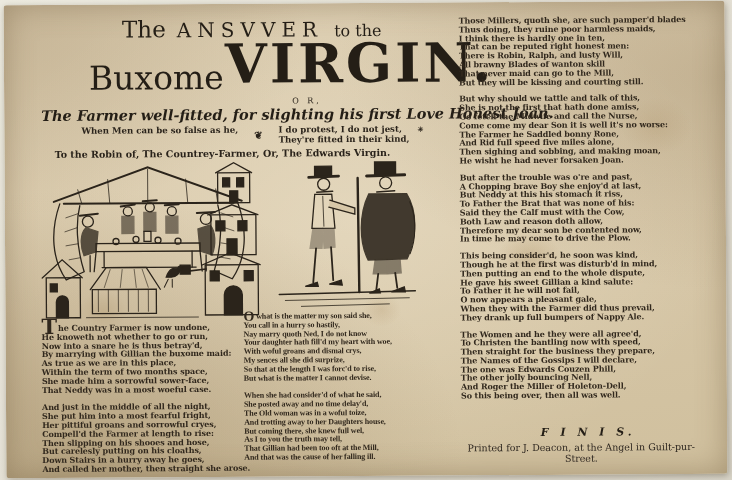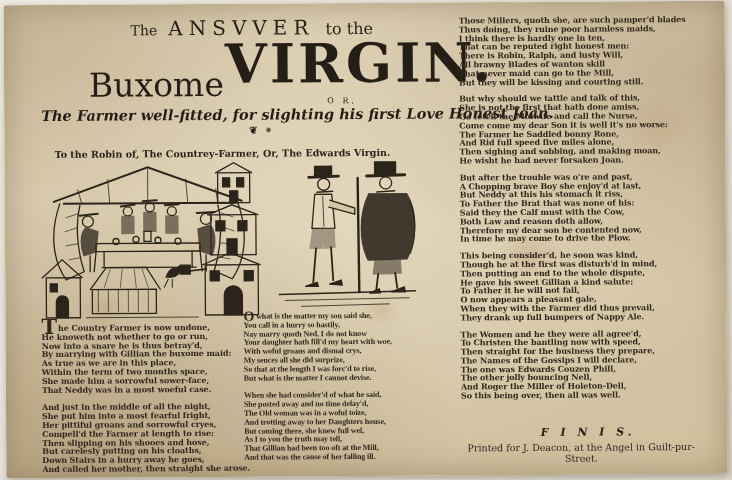--- a/index.html
+++ b/index.html
@@ -17,26 +17,26 @@
     box-shadow:0 0 30px rgba(104,84,52,.42) inset, 1px 2px 6px rgba(60,50,30,.35);
     color:#2a231b;}
   .spot{position:absolute;border-radius:50%;pointer-events:none;}
   .s1{left:492px;top:232px;width:64px;height:44px;background:radial-gradient(rgba(148,112,62,.22),transparent 70%);}
   .s2{left:74px;top:286px;width:48px;height:40px;background:radial-gradient(rgba(148,112,62,.16),transparent 70%);}
   .s3{left:616px;top:96px;width:72px;height:58px;background:radial-gradient(rgba(148,112,62,.14),transparent 70%);}
   .s4{left:356px;top:290px;width:40px;height:34px;background:radial-gradient(rgba(148,112,62,.15),transparent 70%);}
 
   .masthead{position:absolute;left:33px;top:8px;width:430px;height:150px;}
   .t1{position:absolute;left:0;right:0;top:4px;text-align:center;white-space:nowrap;color:#241e16;}
-  .t1-the{font-size:14px;}
+  .t1-the{font-size:23px;}
   .t1-answer{font-size:20px;letter-spacing:6px;margin:0 6px;}
   .t1-tothe{font-size:16px;}
-  .buxome{position:absolute;left:52px;top:56px;font-size:33px;line-height:1;color:#241e16;}
+  .buxome{position:absolute;left:52px;top:49px;font-size:33px;line-height:1;color:#241e16;}
   .virgin{position:absolute;left:188px;top:25px;font-size:54px;line-height:1;font-weight:700;letter-spacing:3px;color:#241e16;}
-  .or-line{position:absolute;left:255px;top:85px;width:100px;text-align:center;font-size:8px;letter-spacing:3px;}
+  .or-line{position:absolute;left:255px;top:85px;width:100px;text-align:left;font-size:8px;letter-spacing:3px;}
   .subtitle{position:absolute;left:4px;right:0;top:94px;text-align:center;font-size:14.5px;font-style:italic;font-weight:700;white-space:nowrap;color:#241e16;}
   .epigraph{position:absolute;left:0;right:0;top:114px;display:flex;justify-content:center;gap:16px;font-size:8.6px;font-weight:700;line-height:9.6px;}
   .epi-orn{font-size:10px;align-self:center;}
   .epi-star{font-size:7px;align-self:flex-start;margin-left:-8px;}
   .tune{position:absolute;left:0;right:60px;top:136px;text-align:center;font-size:9.5px;font-weight:700;}
   .tune .it{}
 
   .woodcut{position:absolute;}
   .wc-left{left:33px;top:155px;}
   .wc-mid{left:266px;top:149px;}
@@ -69,22 +69,27 @@
         <span class="t1-the">The</span>
         <span class="t1-answer">ANSVVER</span>
         <span class="t1-tothe">to the</span>
       </div>
       <div class="buxome">Buxome</div>
       <div class="virgin">VIRGIN.</div>
       <div class="or-line">O R,</div>
       <div class="subtitle">The Farmer well-fitted, for slighting his first Love Honest Joan.</div>
       <div class="epigraph">
         <div>
+            <div>When Men can be so false as he,</div>
           </div>
         <div class="epi-orn">❦</div>
+        <div>
+            <div>I do protest, I do not jest,</div>
+            <div>They're fitted in their kind,</div>
+          </div>
         <div class="epi-star">✳</div>
       </div>
       <div class="tune"><span>To the Robin of, </span><span class="it">The Countrey-Farmer</span><span>, Or, </span><span class="it">The Edwards Virgin.</span></div>
     </div>
 
     <svg class="woodcut wc-left" width="224" height="162" viewBox="0 0 224 162" stroke="#2b241b" fill="none" stroke-width="1.3" stroke-linecap="round">
 
       <path d="M16,42 L110,8 L204,42" stroke-width="2"></path>
       <path d="M26,44 L196,44" stroke-width="2"></path>
       <path d="M40,30 L44,44 M70,20 L72,44 M110,10 L110,44 M148,20 L150,44 M178,30 L180,44" stroke-width="0.8"></path>

